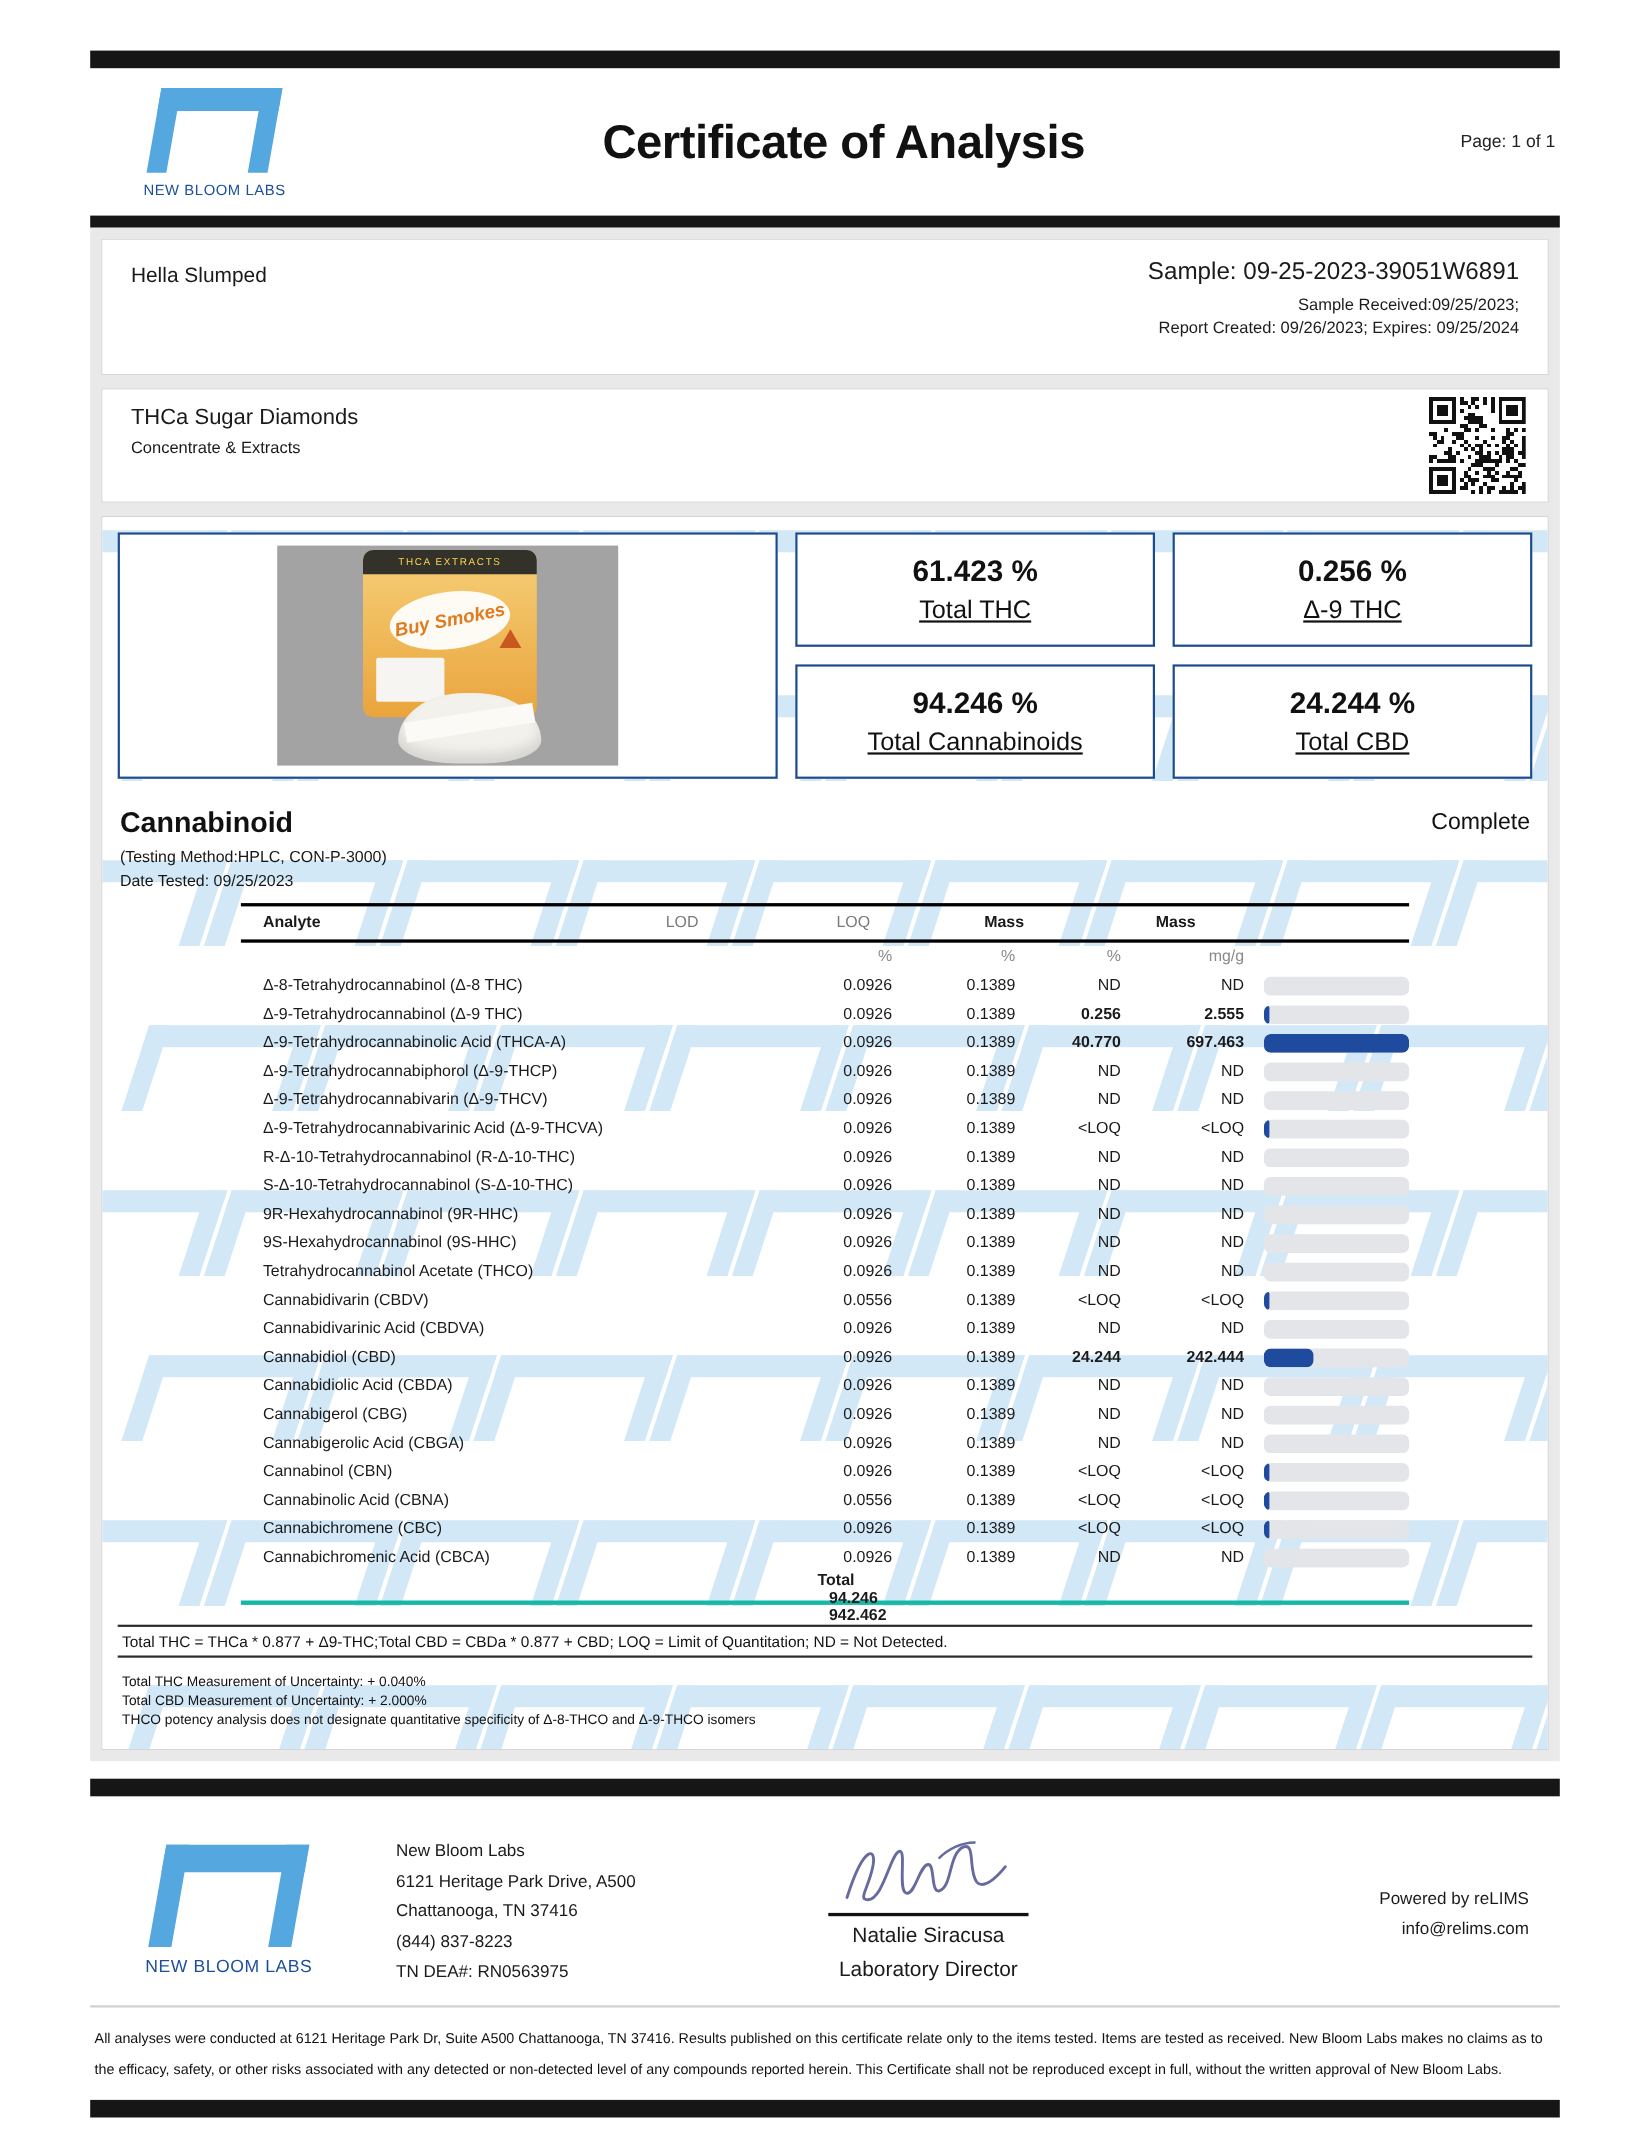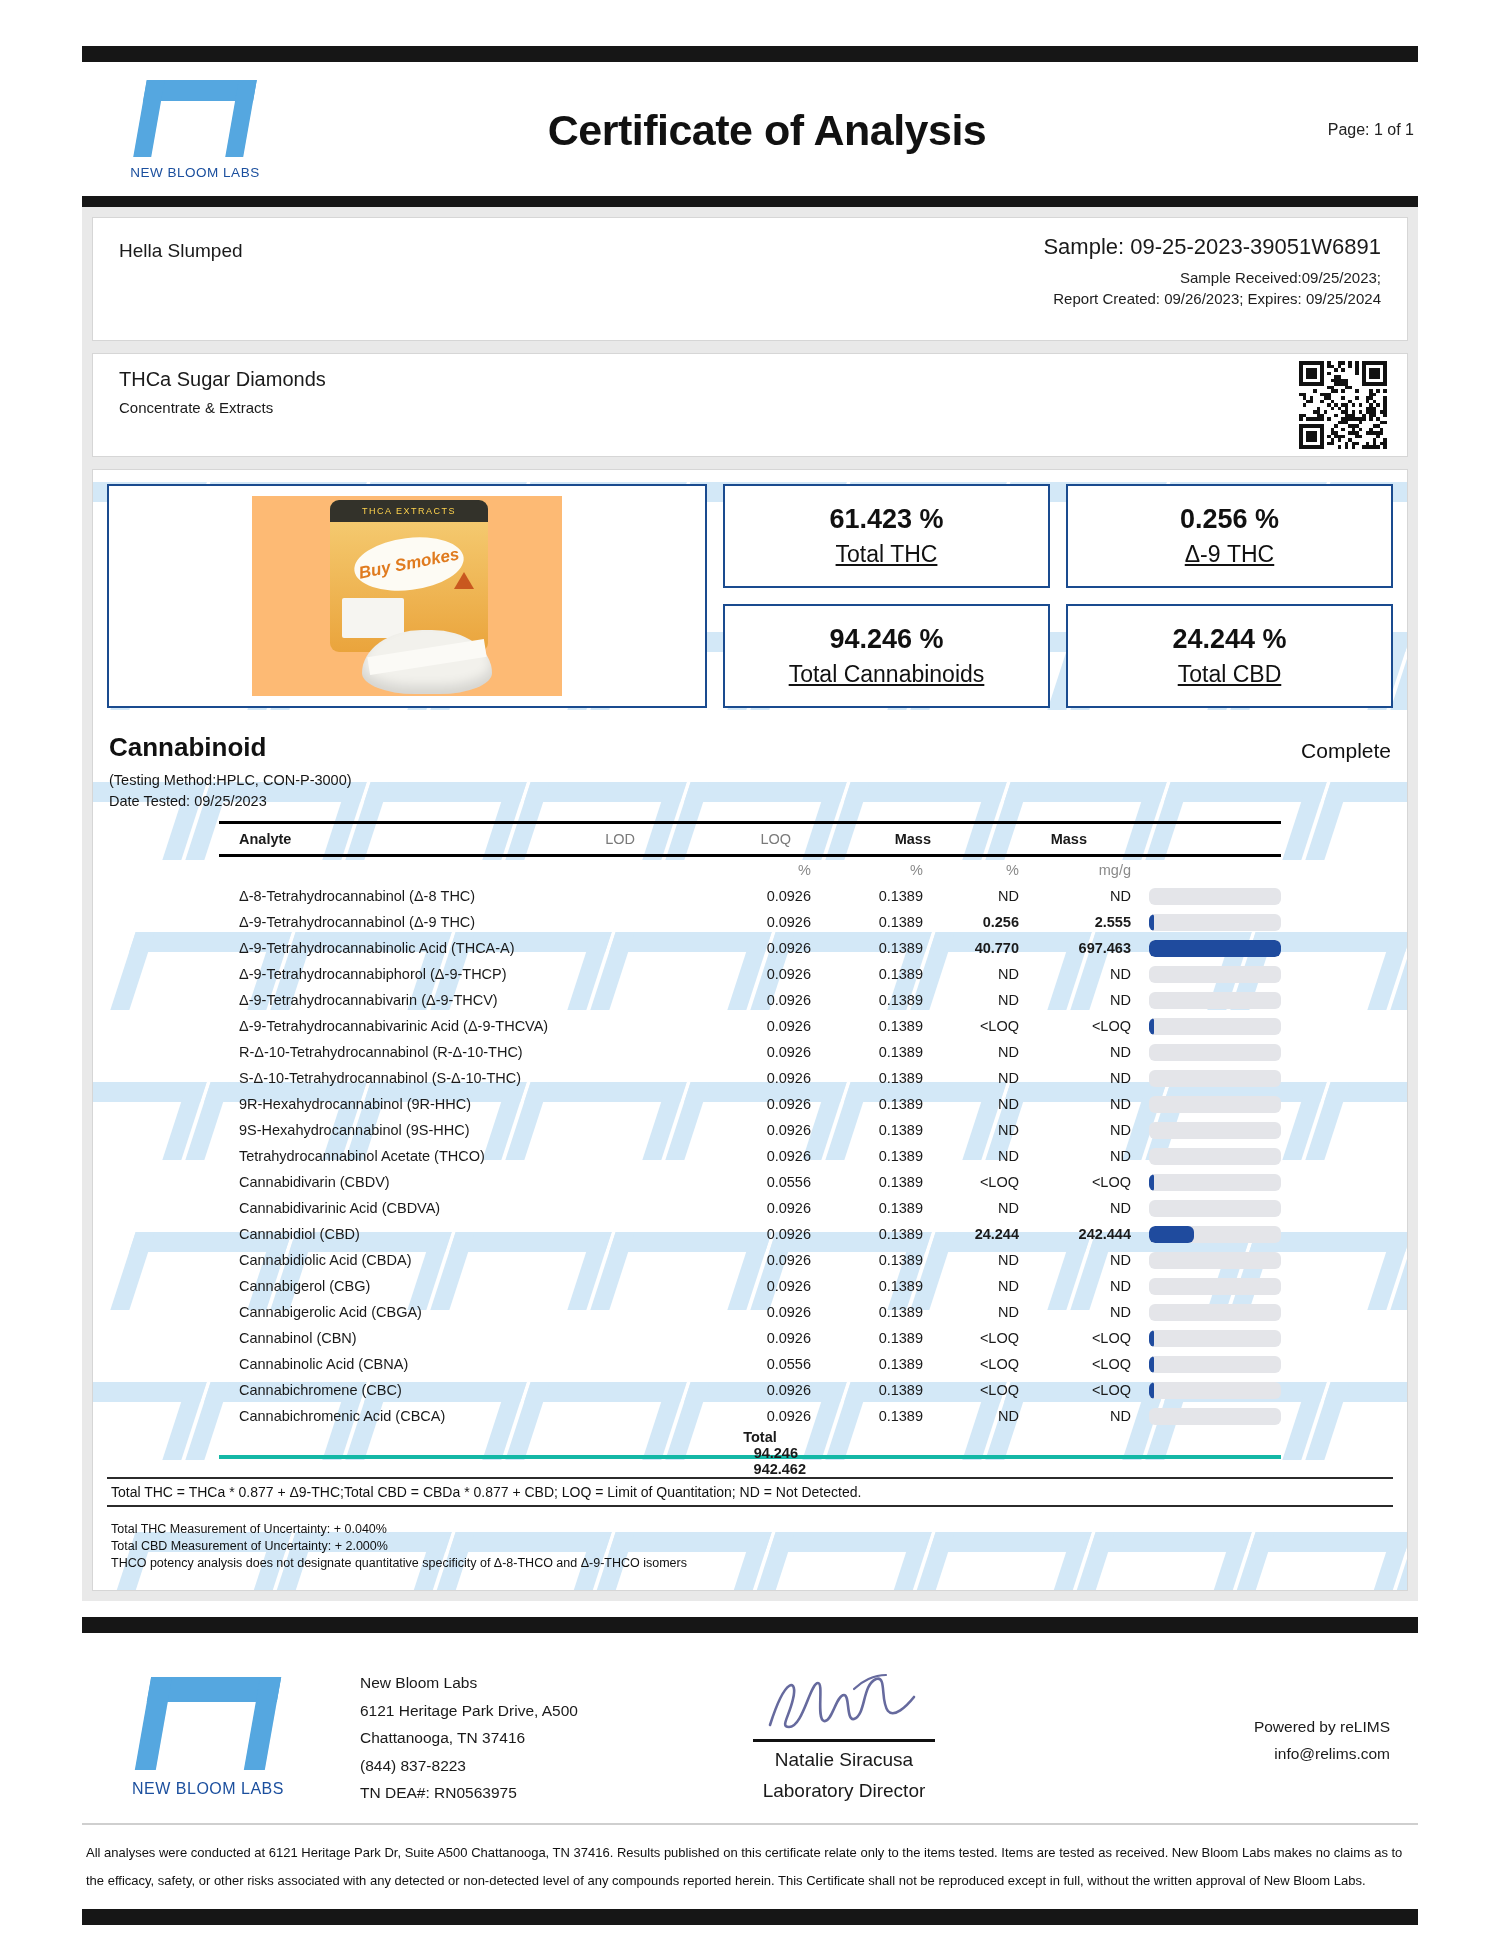--- a/index.html
+++ b/index.html
@@ -35,42 +35,42 @@
   
   .main-card{position:relative;margin-top:12px;padding:14px;box-sizing:border-box;overflow:hidden;}
   .wm-layer{position:absolute;inset:0;overflow:hidden;pointer-events:none;}
   .wm{position:absolute;width:118px;height:58px;border-top:20px solid #d3e8f7;border-left:19px solid #d3e8f7;
       border-right:19px solid #d3e8f7;transform:skewX(-18deg);}
   .main-inner{position:relative;}
 
   .summary-row{display:flex;}
   .photo-box{width:600px;height:224px;border:2px solid #1a4b8f;background:#fff;box-sizing:border-box;
              display:flex;align-items:center;justify-content:center;}
-  .photo{width:310px;height:200px;background:#fdba74;position:relative;overflow:hidden;}
+  .photo{width:310px;height:200px;background:#a3a3a3;position:relative;overflow:hidden;}
   .pkg{position:absolute;left:78px;top:4px;width:158px;height:152px;background:linear-gradient(#f6cf77,#eaa43c);
        border-radius:9px;}
   .pkg-top{height:22px;background:#33322a;border-radius:9px 9px 0 0;color:#ffd34d;font-size:9px;
            text-align:center;line-height:22px;letter-spacing:1.5px;overflow:hidden;}
   .pkg-badge{position:absolute;left:24px;top:38px;width:110px;height:52px;background:#fdfbf4;border-radius:50%;
              transform:rotate(-7deg);display:flex;align-items:center;justify-content:center;}
   .pkg-brand{font-style:italic;font-weight:700;font-size:17px;color:#e07b1f;transform:rotate(-4deg);}
   .pkg-warn{position:absolute;right:14px;top:72px;width:0;height:0;border-left:10px solid transparent;
             border-right:10px solid transparent;border-bottom:17px solid #c9581f;}
   .pkg-label{position:absolute;left:12px;top:98px;width:62px;height:40px;background:#f6f5f1;border-radius:2px;}
   .jar{position:absolute;left:110px;bottom:2px;width:130px;height:64px;background:#f2f1ec;
        border-radius:48% 48% 42% 42%/ 70% 70% 34% 34%;box-shadow:inset 0 -8px 12px rgba(0,0,0,.12);}
   .jar-strip{position:absolute;left:6px;top:18px;width:118px;height:18px;background:#fbfaf6;transform:rotate(-9deg);}
 
   .summary-grid{flex:1;margin-left:16px;display:grid;grid-template-columns:1fr 1fr;grid-gap:16px;}
   .sum-box{border:2px solid #1a4b8f;background:#fff;display:flex;flex-direction:column;align-items:center;
            justify-content:center;box-sizing:border-box;}
   .sum-value{font-size:27px;font-weight:700;color:#111;}
   .sum-label{font-size:23px;margin-top:6px;color:#111;text-decoration:underline;}
 
-  .cann-head{display:flex;justify-content:space-between;align-items:flex-end;margin-top:24px;padding:0 2px;}
+  .cann-head{display:flex;justify-content:space-between;align-items:center;margin-top:24px;padding:0 2px;}
   .cann-title{font-size:26px;font-weight:700;color:#111;}
   .cann-status{font-size:21px;color:#111;}
   .cann-sub{font-size:14.5px;margin-top:9px;padding:0 2px;color:#161616;}
   .cann-sub2{font-size:14.5px;margin-top:5px;padding:0 2px;color:#161616;}
 
   
   .tbl{margin:12px 112px 0 112px;}
   .t-row{display:flex;align-items:center;height:26px;font-size:14.5px;}
   .t-head{height:30px;border-top:3px solid #000;border-bottom:3px solid #000;gap:44px;}
   .c-analyte{flex:1;padding-left:20px;}

